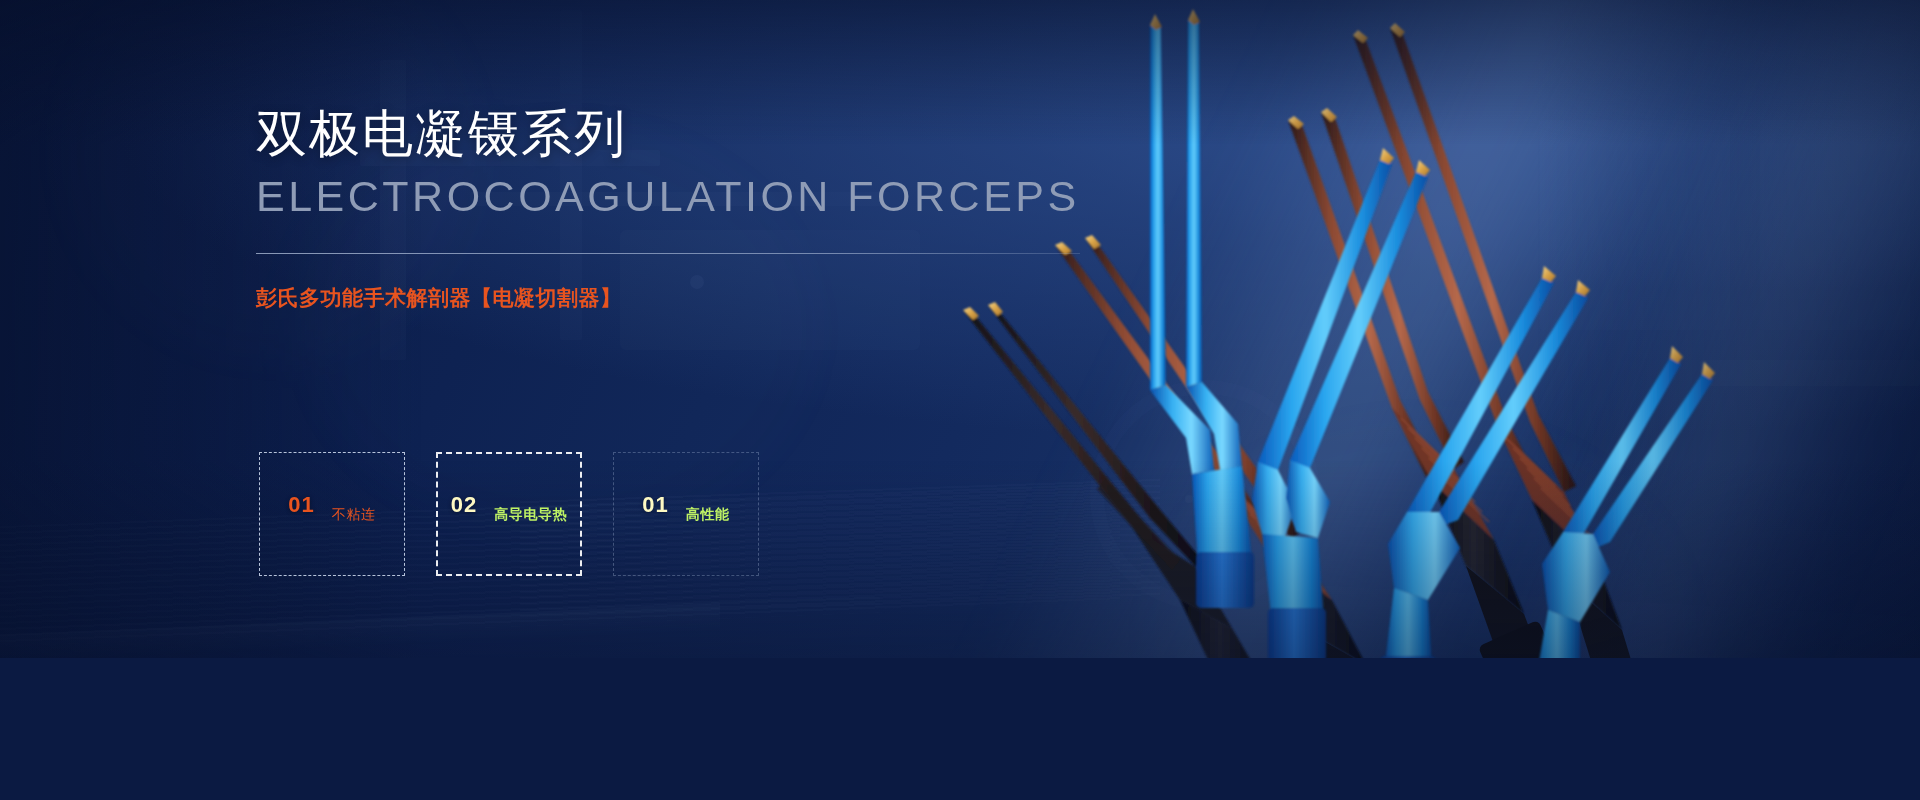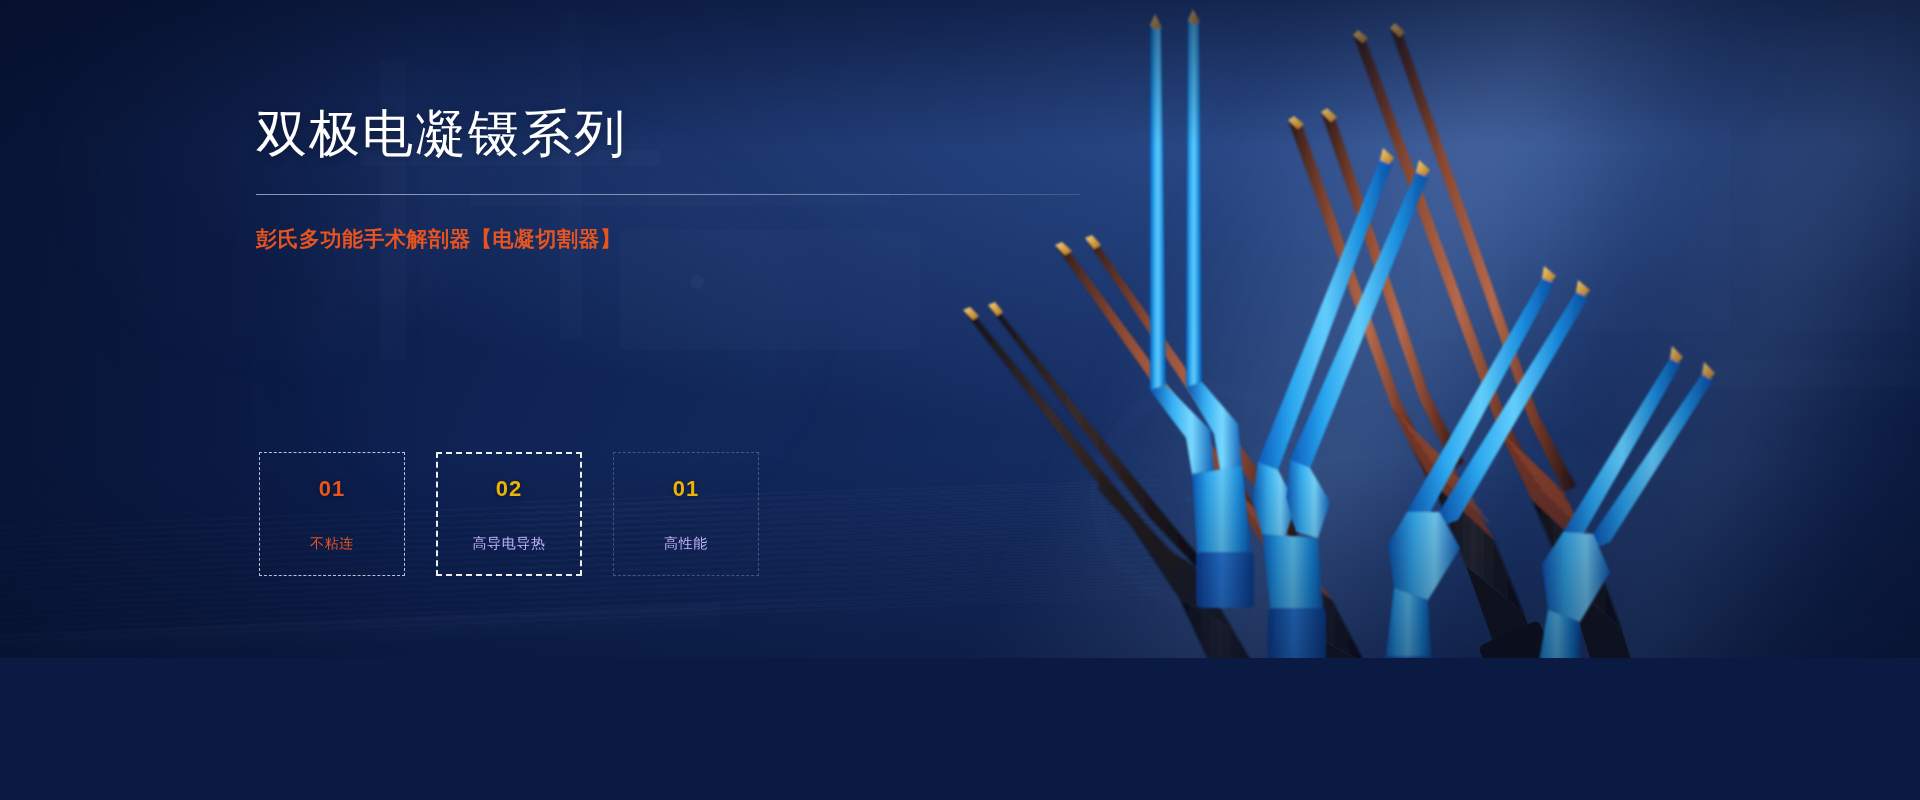--- a/index.html
+++ b/index.html
@@ -118,42 +118,43 @@
 
   
   .features{
     position:absolute; left:259px; top:452px;
     display:flex;
     align-items:stretch;
   }
   .feature{
     position:relative;
     width:146px; height:124px;
-    display:flex; flex-direction:column;
+    display:flex; flex-direction:row;
     align-items:center; justify-content:center;
     margin-right:31px;
     border:1px dashed rgba(188,203,228,.45);
     text-align:center;
     gap:17px;
   }
   .feature:last-child{ margin-right:0; }
   .feature.dim{ border-color:rgba(170,188,218,.33); }
   .feature.bright{ border-color:rgba(255,255,255,.92); border-width:2px; }
   .feature.accent{ border-color:rgba(214,226,245,.85); }
 
   .f-num{
     font-size:22px; font-weight:bold; line-height:1;
-    color:#eab308; letter-spacing:1px;
+    color:#fef9c3; letter-spacing:1px;
     margin-bottom:19px;
     text-shadow:0 1px 4px rgba(0,0,0,.4);
   }
   .f-label{
     font-size:14px; line-height:1;
-    color:#c4b5fd; letter-spacing:.6px;
+    color:#bef264; letter-spacing:.6px;
     white-space:nowrap;
+    font-weight:bold;
   }
   .feature.accent .f-num,
   .feature.accent .f-label{ color:#e8541f; }
   .feature.accent .f-label{ font-weight:normal; }
 
   
   .art{ position:absolute; left:880px; top:0; width:1040px; height:800px; }
   .art svg{ position:absolute; left:0; top:0; }
 </style>
 </head>
@@ -366,20 +367,21 @@
 
       <ellipse cx="430" cy="790" rx="290" ry="46" fill="#07142f" opacity=".65"></ellipse>
       <ellipse cx="560" cy="786" rx="240" ry="40" fill="#0a1a3c" opacity=".5"></ellipse>
     </svg>
   </div>
 
   <div class="vignette"></div>
 
   <div class="copy">
     <div class="title-cn">双极电凝镊系列</div>
+    <div class="title-en">ELECTROCOAGULATION FORCEPS</div>
     <div class="divider"></div>
     <div class="subtitle">彭氏多功能手术解剖器【电凝切割器】</div>
   </div>
 
   <div class="features">
 
     <div class="feature accent">
       <div class="f-num">01</div>
       <div class="f-label">不粘连</div>
     </div>

